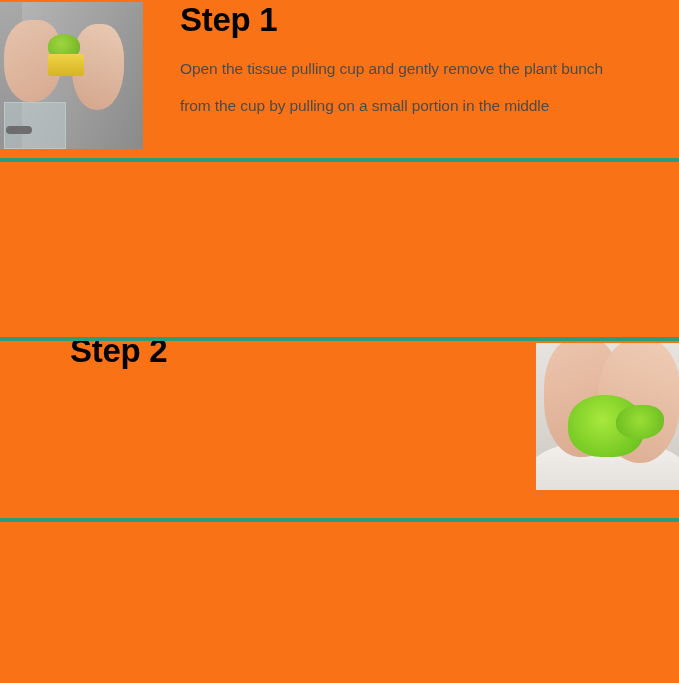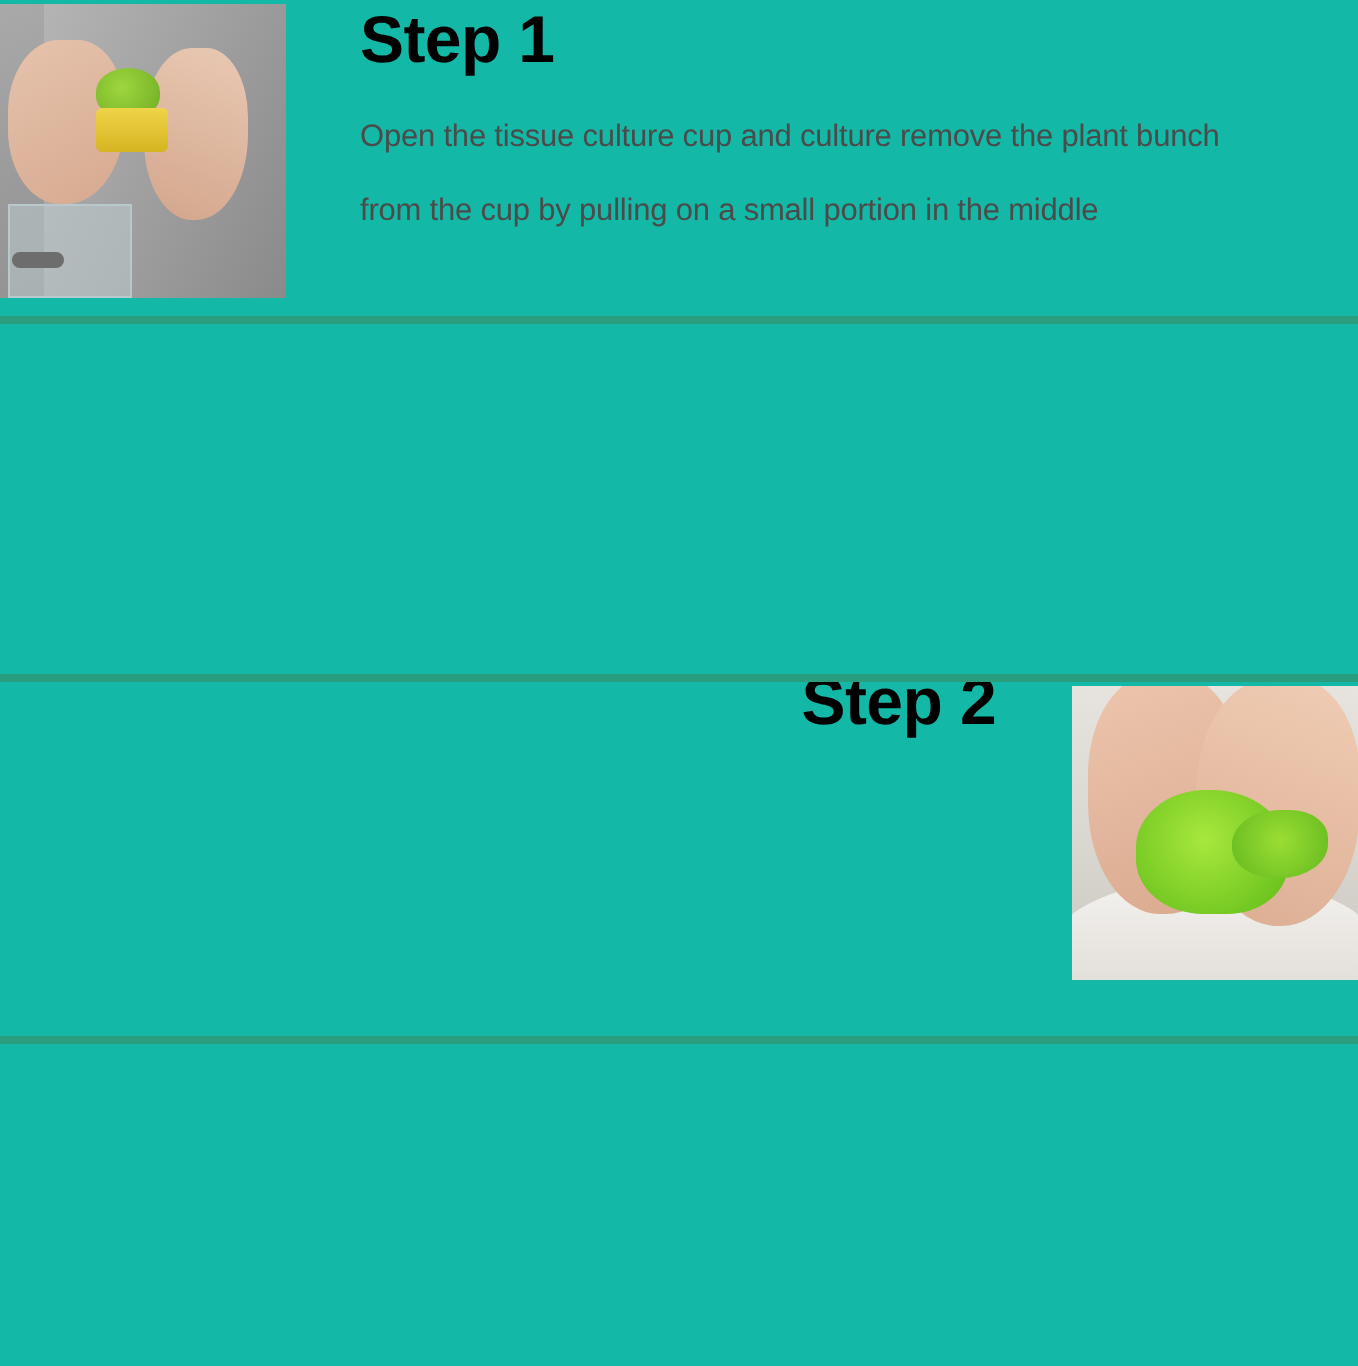--- a/index.html
+++ b/index.html
@@ -56,21 +56,21 @@
   .p2-bowl { left:-10px; top:96px; width:163px; height:70px; border-radius:50%;
              background:linear-gradient(180deg,#f4f2ef,#ddd9d3); }
   .p2-plant { left:32px; top:52px; width:76px; height:62px; border-radius:46% 50% 40% 44%;
               background:radial-gradient(circle at 45% 40%,#a8e83d,#5fbb18); }
   .p2-plant2 { left:80px; top:62px; width:48px; height:34px; border-radius:50% 40% 50% 44%;
                background:radial-gradient(circle at 50% 45%,#9ade35,#63b81d); }
 
   
   .text-block { position:absolute; }
   #text-1 { left:180px; top:0px;   width:444px; text-align:left; }
-  #text-2 { left:56px;  top:168px; width:442px; text-align:right; }
+  #text-2 { left:70px;  top:168px; width:442px; }
 
   .step-title {
     font-size:33px;
     font-weight:bold;
     color:#000000;
     letter-spacing:-0.3px;
     line-height:40px;
     white-space:nowrap;
   }
   .step-desc {
@@ -78,36 +78,36 @@
     color:#4b4b4b;
     line-height:37px;
     letter-spacing:-0.1px;
   }
   #text-1 .step-desc { margin-top:10px; }
   #text-2 .step-desc { margin-top:7px; }
 </style>
 </head>
 <body>
 
-<div id="infographic" style="background: #14b8a6;">
+<div id="infographic" style="background: #f97316;">
 
   <div class="step-section" id="section-1">
     <div class="photo" id="photo-1">
       <div class="layer p1-bg"></div>
       <div class="layer p1-shirt"></div>
       <div class="layer p1-armL"></div>
       <div class="layer p1-armR"></div>
       <div class="layer p1-plant"></div>
       <div class="layer p1-cup"></div>
       <div class="layer p1-tank"></div>
       <div class="layer p1-hose"></div>
     </div>
     <div class="text-block" id="text-1">
       <div class="step-title" style="color: rgb(0, 0, 0);">Step 1</div>
-      <div class="step-desc" style="color: rgb(75, 75, 75);">Open the tissue culture cup and culture remove the plant bunch from the cup by pulling on a small portion in the middle</div>
+      <div class="step-desc" style="color: rgb(75, 75, 75);">Open the tissue pulling cup and gently remove the plant bunch from the cup by pulling on a small portion in the middle</div>
     </div>
   </div>
 
   <div class="divider" id="divider-1" style="background: rgb(42, 157, 127);"></div>
 
   <div class="step-section" id="section-2">
     <div class="photo" id="photo-2">
       <div class="layer p2-bg"></div>
       <div class="layer p2-bowl"></div>
       <div class="layer p2-handA"></div>

